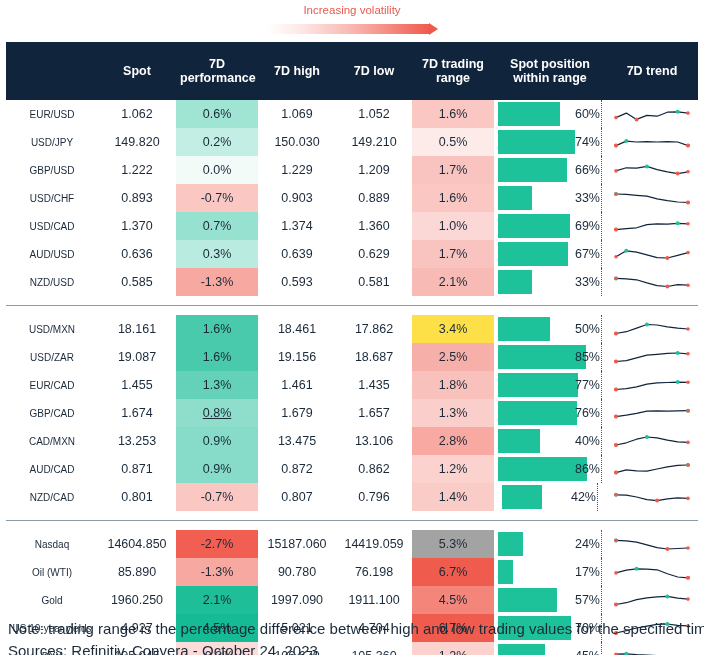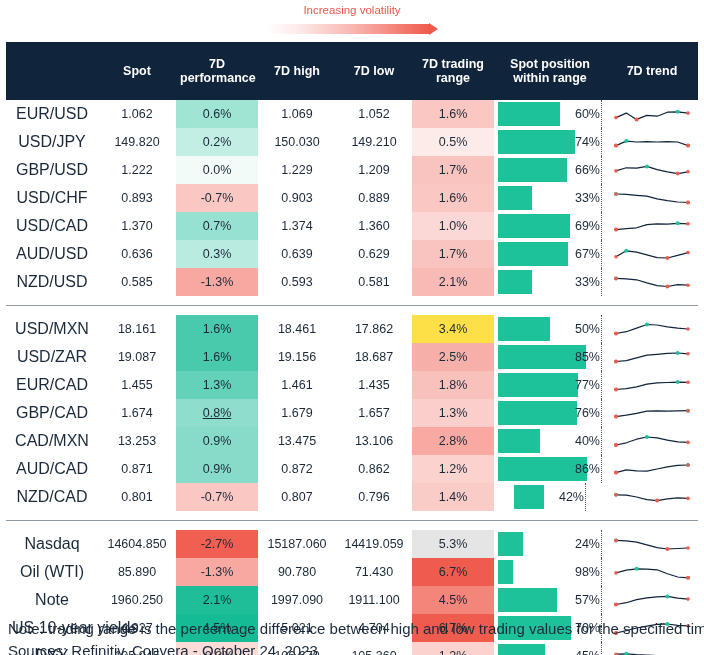--- a/index.html
+++ b/index.html
@@ -89,21 +89,21 @@
   tbody td {
     height: 28px;
     padding: 0 6px;
     text-align: center;
     vertical-align: middle;
     border: 0;
     white-space: nowrap;
   }
   td.name {
     text-align: center;
-    font-size: 16px;
+    font-size: 10px;
   }
   tr.spacer td {
     height: 9px;
     padding: 0;
     background: #ffffff;
   }
   tr.rule td {
     height: 0;
     padding: 0;
     border-top: 1px solid #8c99a6;
@@ -516,21 +516,21 @@
             </svg>
           </td>
         </tr>
         <tr>
           <td class="name">NZD/CAD</td>
           <td>0.801</td>
           <td style="background: rgb(250, 199, 194);">-0.7%</td>
           <td>0.807</td>
           <td>0.796</td>
           <td style="background: rgb(250, 204, 200);">1.4%</td>
-          <td style="padding: 0px 20px;">
+          <td style="padding: 0px 8px;">
             <div class="posrange">
               <div class="posbar" style="width:42%"></div>
               <div class="poslabel">42%</div>
               <div class="posdivider"></div>
             </div>
           </td>
           <td>
             <svg class="spark" width="78" height="24" viewBox="0 0 78 24">
               <path d="M 3.0 9.8 L 13.3 10.2 L 23.6 12.0 L 33.9 14.7 L 44.1 15.6 L 54.4 13.8 L 64.7 12.9 L 75.0 13.4" fill="none" stroke="#10243c" stroke-width="1.2" stroke-linejoin="round" stroke-linecap="round"></path>
               <circle cx="3.0" cy="9.8" r="2" fill="#1ec29a"></circle>
@@ -548,21 +548,21 @@
         </tr>
         <tr class="spacer">
           <td colspan="8"></td>
         </tr>
         <tr>
           <td class="name">Nasdaq</td>
           <td>14604.850</td>
           <td style="background: rgb(240, 95, 82);">-2.7%</td>
           <td>15187.060</td>
           <td>14419.059</td>
-          <td style="background: #e5e5e5;">5.3%</td>
+          <td style="background: #a3a3a3;">5.3%</td>
           <td style="padding: 0px 4px;">
             <div class="posrange">
               <div class="posbar" style="width:24%"></div>
               <div class="poslabel">24%</div>
               <div class="posdivider"></div>
             </div>
           </td>
           <td>
             <svg class="spark" width="78" height="24" viewBox="0 0 78 24">
               <path d="M 3.0 8.4 L 13.3 8.8 L 23.6 10.2 L 33.9 12.9 L 44.1 15.6 L 54.4 17.0 L 64.7 16.5 L 75.0 16.0" fill="none" stroke="#10243c" stroke-width="1.2" stroke-linejoin="round" stroke-linecap="round"></path>
@@ -571,41 +571,41 @@
               <circle cx="3.0" cy="8.4" r="1.8" fill="#ef5a4c"></circle>
               <circle cx="75.0" cy="16.0" r="1.8" fill="#ef5a4c"></circle>
             </svg>
           </td>
         </tr>
         <tr>
           <td class="name">Oil (WTI)</td>
           <td>85.890</td>
           <td style="background: rgb(247, 168, 160);">-1.3%</td>
           <td>90.780</td>
-          <td>71.430</td>
+          <td>76.198</td>
           <td style="background: rgb(239, 92, 78);">6.7%</td>
           <td style="padding: 0px 4px;">
             <div class="posrange">
               <div class="posbar" style="width:14%"></div>
-              <div class="poslabel">98%</div>
+              <div class="poslabel">17%</div>
               <div class="posdivider"></div>
             </div>
           </td>
           <td>
             <svg class="spark" width="78" height="24" viewBox="0 0 78 24">
               <path d="M 3.0 12.9 L 13.3 10.2 L 23.6 8.8 L 33.9 9.1 L 44.1 9.8 L 54.4 13.8 L 64.7 17.0 L 75.0 17.8" fill="none" stroke="#10243c" stroke-width="1.2" stroke-linejoin="round" stroke-linecap="round"></path>
               <circle cx="23.6" cy="8.8" r="2" fill="#1ec29a"></circle>
               <circle cx="75.0" cy="17.8" r="2" fill="#ef5a4c"></circle>
               <circle cx="3.0" cy="12.9" r="1.8" fill="#ef5a4c"></circle>
               <circle cx="75.0" cy="17.8" r="1.8" fill="#ef5a4c"></circle>
             </svg>
           </td>
         </tr>
         <tr>
-          <td class="name">Note</td>
+          <td class="name">Gold</td>
           <td>1960.250</td>
           <td style="background: rgb(29, 190, 152);">2.1%</td>
           <td>1997.090</td>
           <td>1911.100</td>
           <td style="background: rgb(243, 133, 123);">4.5%</td>
           <td style="padding: 0px 4px;">
             <div class="posrange">
               <div class="posbar" style="width:57%"></div>
               <div class="poslabel">57%</div>
               <div class="posdivider"></div>

